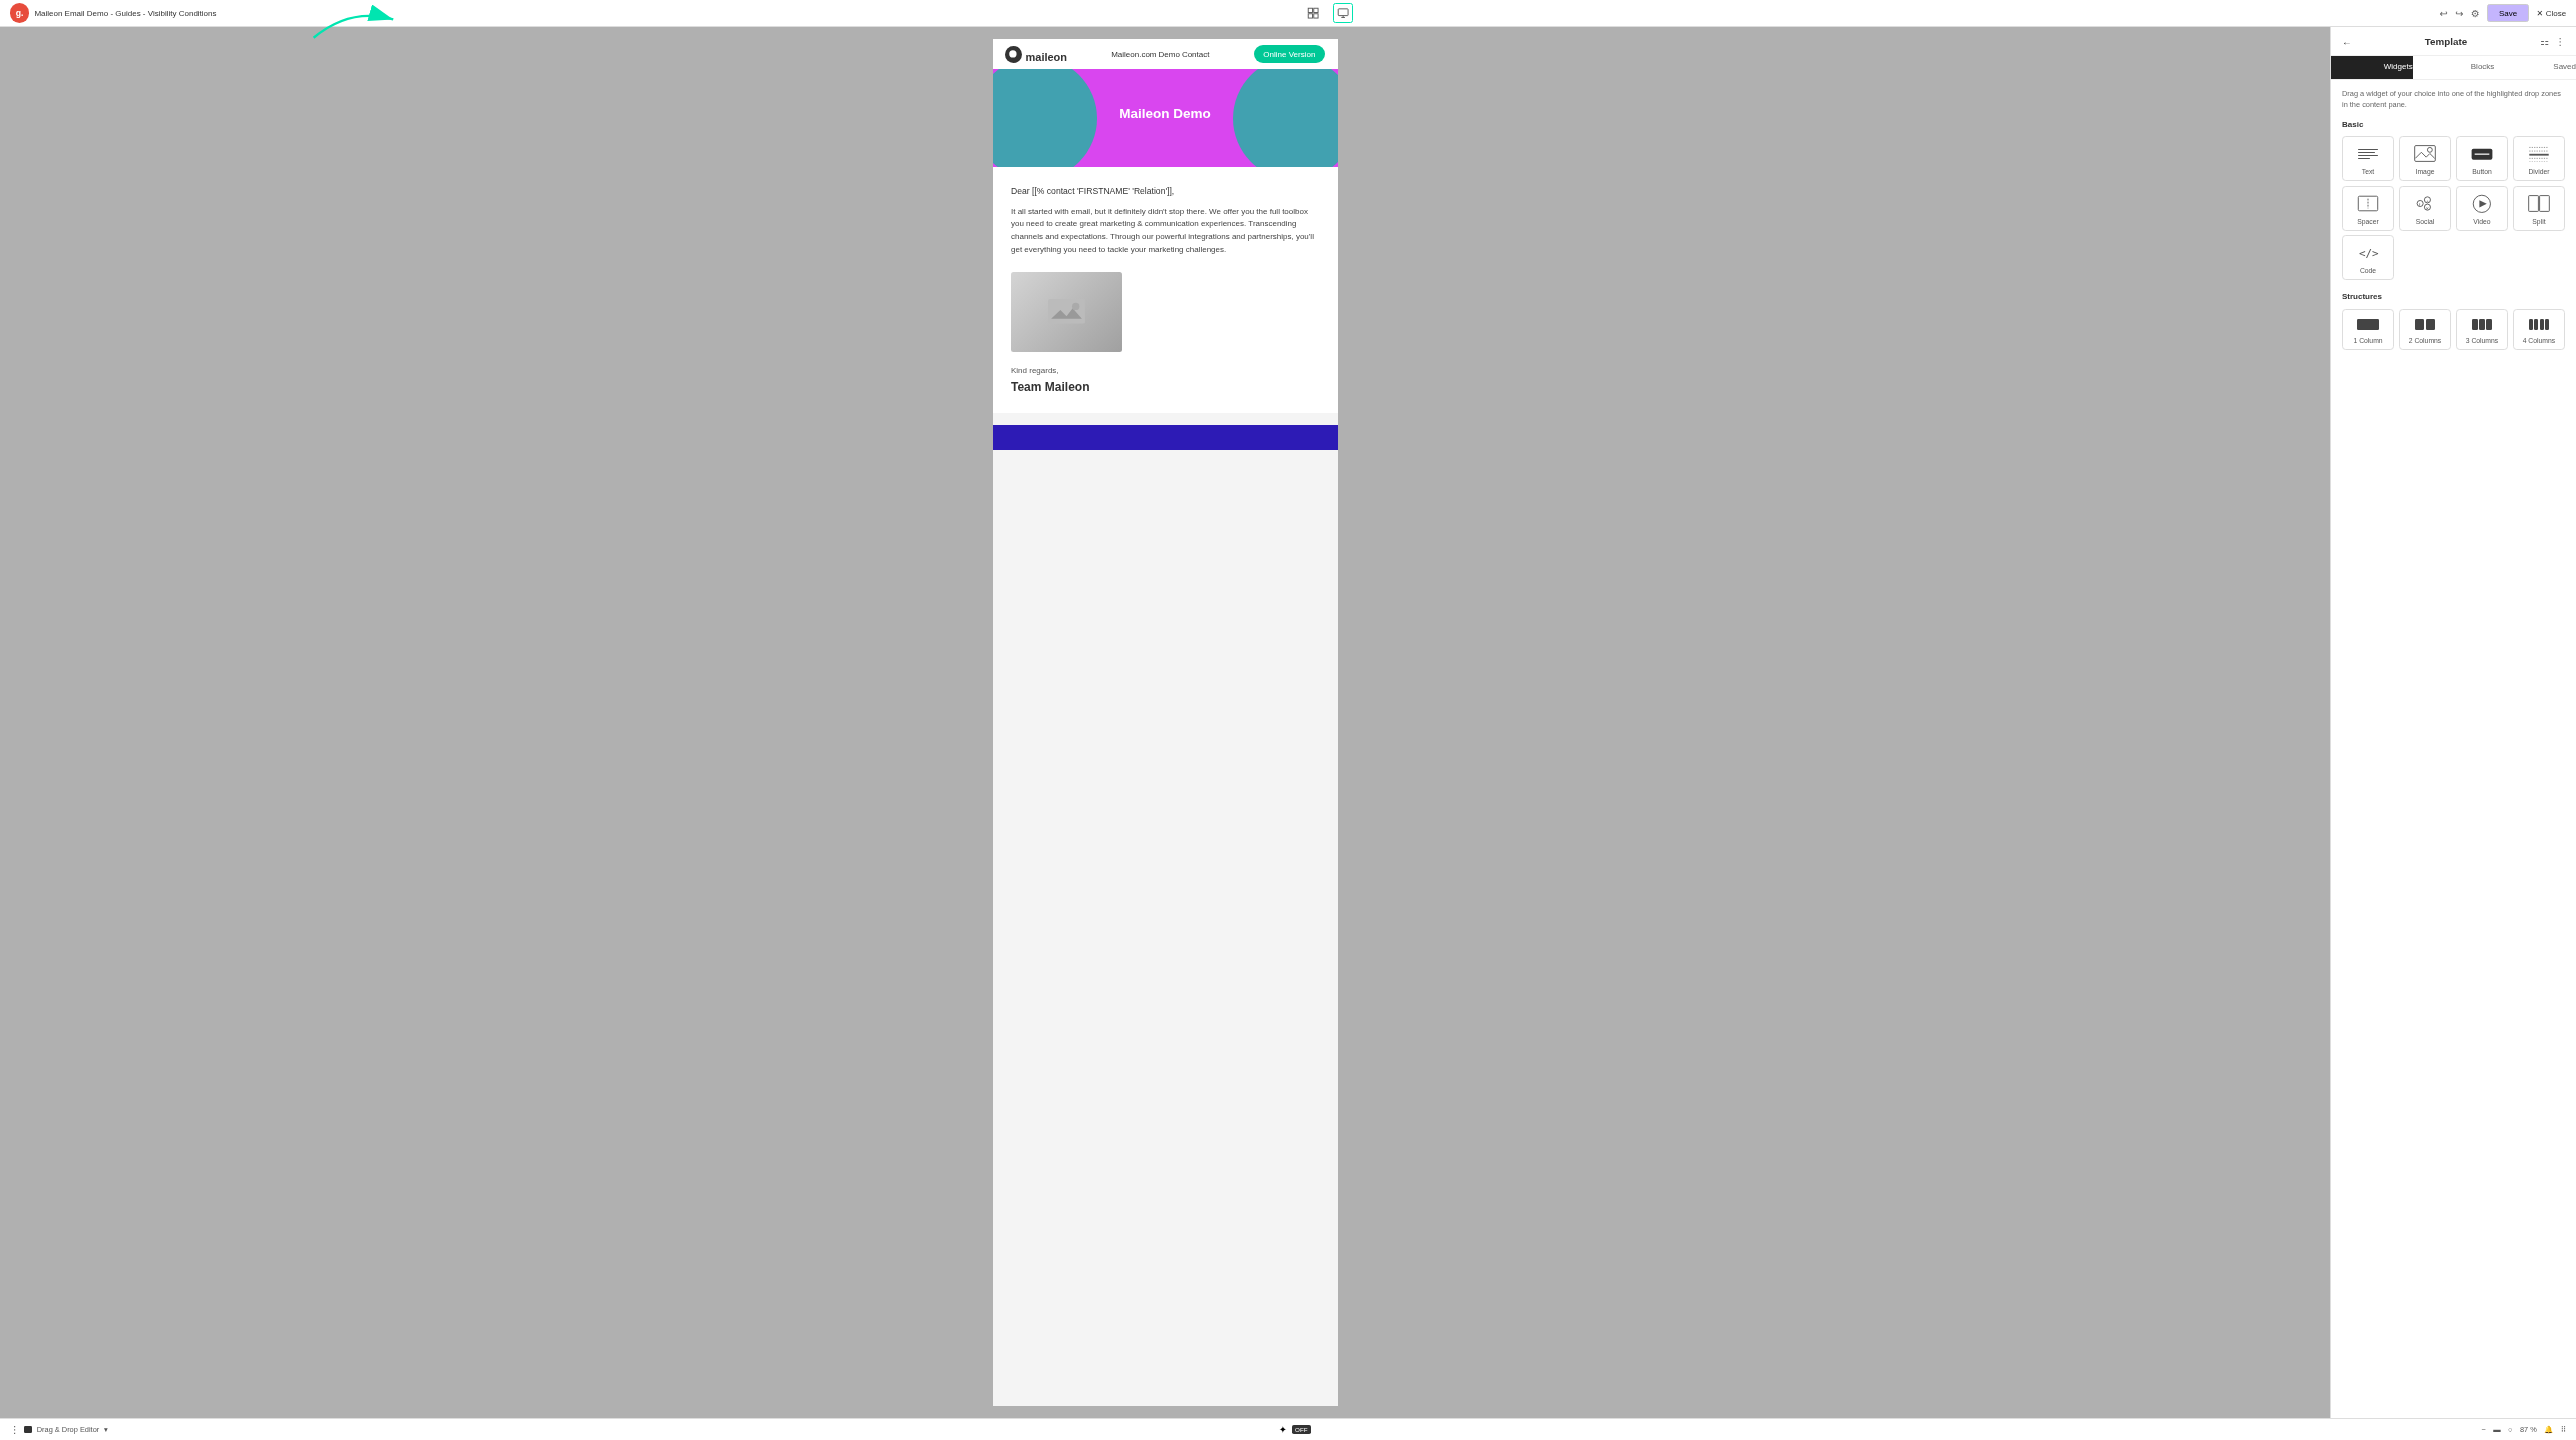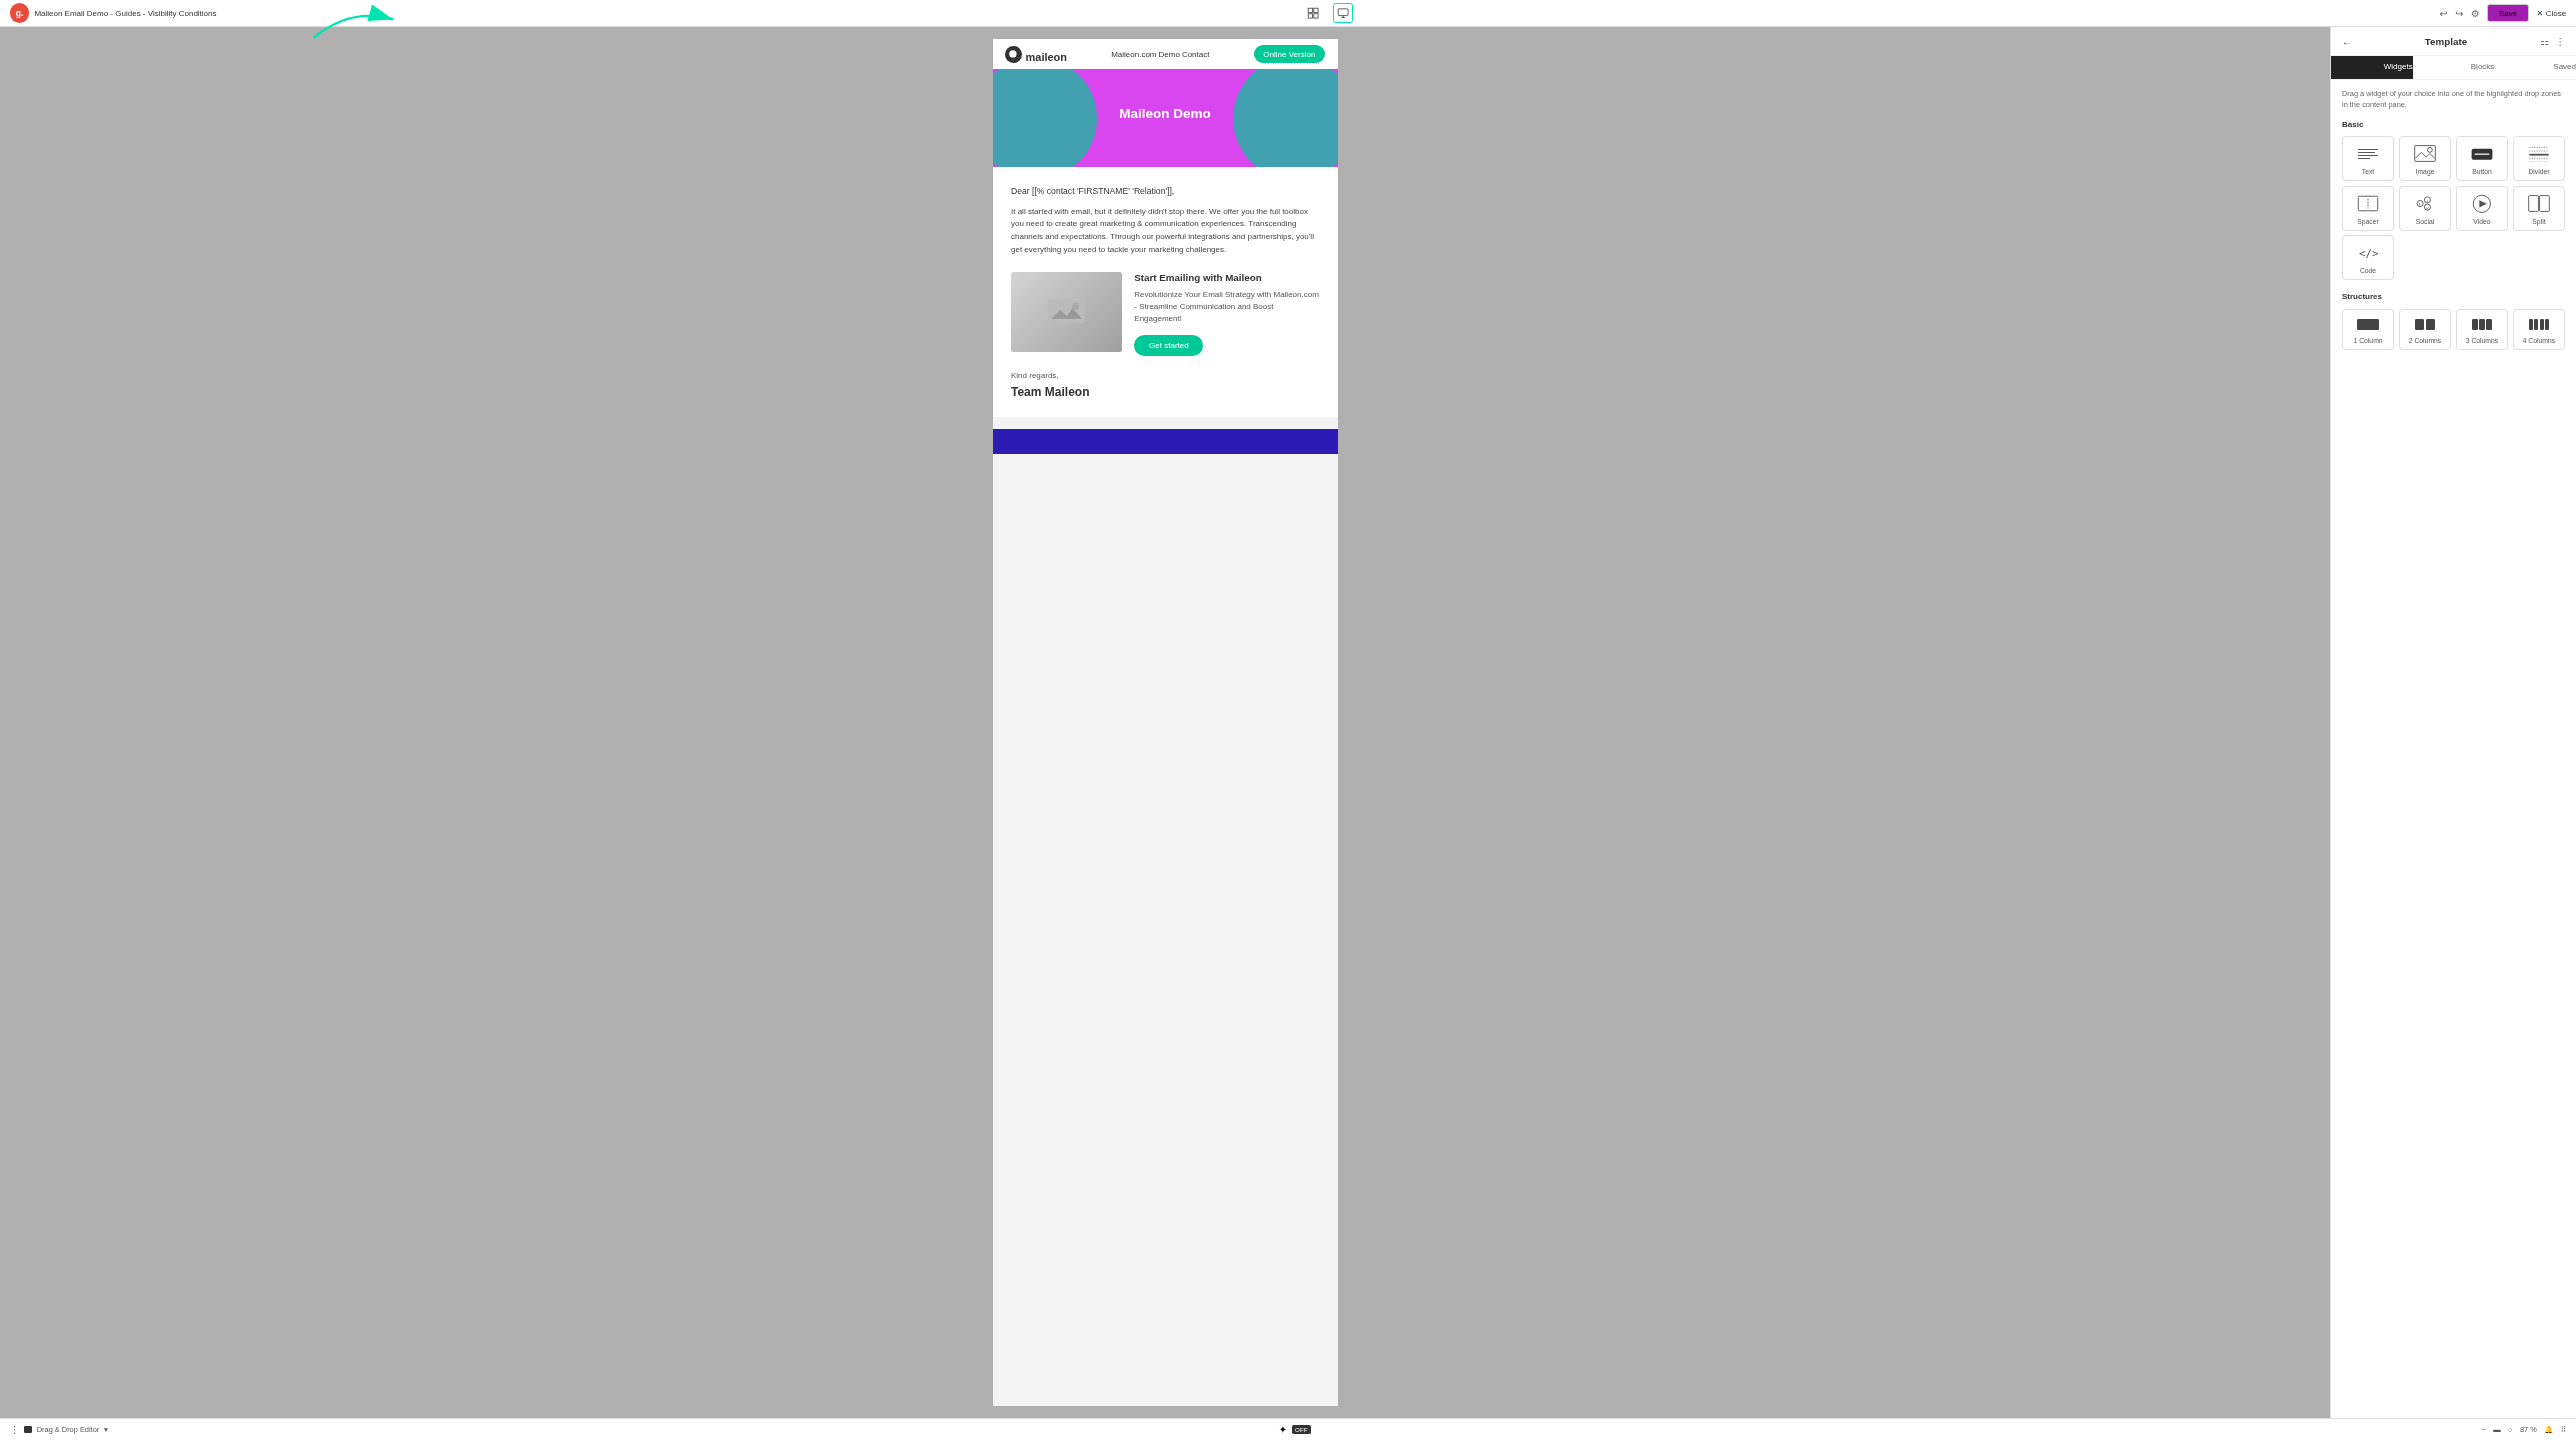--- a/index.html
+++ b/index.html
@@ -9,21 +9,21 @@
     .top-bar {
       display: flex; align-items: center; justify-content: space-between;
       background: #fff; border-bottom: 0.6px solid #ddd; padding: 0 9.8px; height: 27px; flex-shrink: 0;
     }
     .top-bar-left { display: flex; align-items: center; gap: 4.9px; }
     .top-bar-title { font-size: 8px; color: #333; }
     .top-bar-center { display: flex; align-items: center; gap: 9.8px; }
     .top-bar-icon { width: 19.7px; height: 19.7px; display: flex; align-items: center; justify-content: center; cursor: pointer; color: #555; border-radius: 2.5px; }
     .top-bar-icon.active { border: 1.2px solid #00e5b0; }
     .top-bar-right { display: flex; align-items: center; gap: 7.4px; }
-    .btn-save { background: #a21caf; border: 0.6px solid #ccc; padding: 3.7px 11px; border-radius: 2.5px; font-size: 8px; cursor: pointer; }
+    .btn-save { background: #c4b5fd; border: 0.6px solid #ccc; padding: 3.7px 11px; border-radius: 2.5px; font-size: 8px; cursor: pointer; }
     .btn-close { background: none; border: none; font-size: 8px; cursor: pointer; color: #333; display: flex; align-items: center; gap: 2.5px; }
     .gear-icon, .undo-icon, .redo-icon { font-size: 9.8px; color: #666; cursor: pointer; }
 
     
     .main-layout { display: flex; flex: 1; overflow: hidden; }
 
     
     .canvas-area { flex: 1; background: #b0b0b0; overflow-y: auto; display: flex; justify-content: center; padding: 12.3px 0; }
 
     
@@ -213,25 +213,20 @@
         <div class="email-split">
           <div class="email-split-img">
             <div class="email-split-img-placeholder">
               <svg width="37" height="24.6" viewBox="0 0 60 40" fill="none">
                 <rect width="60" height="40" rx="3" fill="#bbb"></rect>
                 <path d="M5 32 L20 18 L30 28 L40 15 L55 32Z" fill="#999"></path>
                 <circle cx="45" cy="12" r="6" fill="#aaa"></circle>
               </svg>
             </div>
           </div>
-          <div class="email-split-content">
-            <h3 class="email-split-title">Start Emailing with Maileon</h3>
-            <p class="email-split-text">Revolutionize Your Email Strategy with Maileon.com - Streamline Communication and Boost Engagement!</p>
-            <button class="email-btn-green">Get started</button>
-          </div>
         </div>
 
         <p class="email-footer-text">Kind regards,</p>
         <p class="email-footer-bold">Team Maileon</p>
       </div>
 
       <div class="email-bottom-bar"></div>
     </div>
   </div>
 

